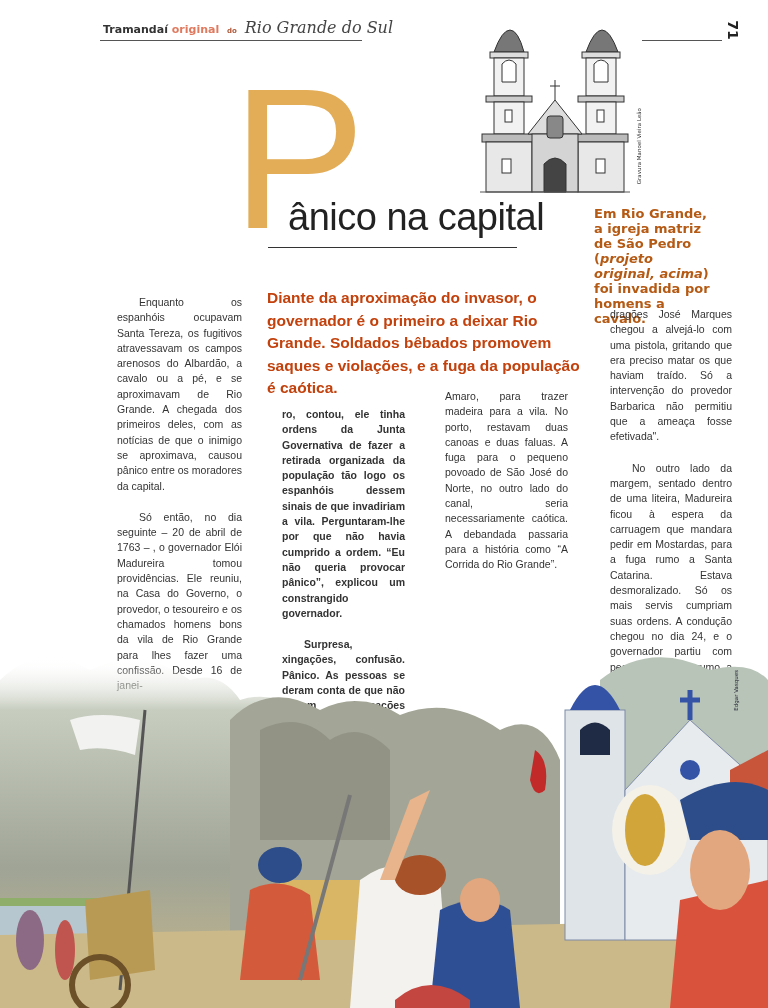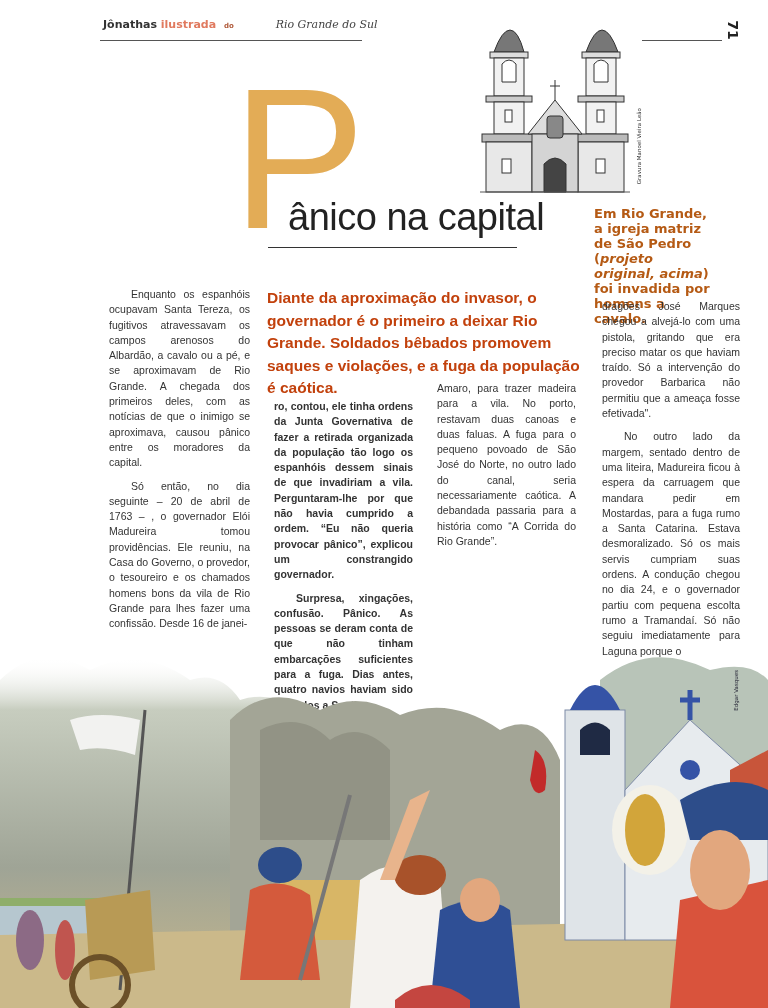--- a/index.html
+++ b/index.html
@@ -1,47 +1,47 @@
 <!DOCTYPE html>
 <html><head>
 <meta charset="utf-8">
 <style>
   html, body { margin:0; padding:0; }
   body { width:768px; height:1008px; background:#ffffff; position:relative; overflow:hidden; font-family:"DejaVu Sans", sans-serif; color:#222; }
   .abs { position:absolute; }
   .running-head { left:103px; top:18px; font-size:11px; font-weight:bold; color:#333; white-space:nowrap; }
   .running-head .accent { color:#e07a5f; }
   .running-head .small { font-size:7px; color:#b05a3a; margin:16px 4px; }
-  .running-head .script { font-family:"DejaVu Serif", serif; font-style:italic; font-weight:normal; font-size:11px; color:#444;margin-left:34px; }
+  .running-head .script { font-family:"DejaVu Serif", serif; font-style:italic; font-weight:normal; font-size:16px; color:#444; }
   .head-rule-left { left:100px; top:40px; width:262px; height:1px; background:#555; }
   .head-rule-right { left:642px; top:40px; width:80px; height:1px; background:#555; }
   .page-number { left:723px; top:22px; font-size:14px; font-weight:bold; color:#222; transform:rotate(90deg); transform-origin:center; }
   .church { left:480px; top:24px; width:150px; height:172px; }
   .credit-vert { font-size:5.5px; color:#333; writing-mode:vertical-rl; transform:rotate(180deg); }
   .dropcap { left:232px; top:74px; font-family:"Liberation Sans", sans-serif; font-size:200px; line-height:170px; color:#e3ac56; font-weight:normal; }
   .title { left:288px; top:196px; font-family:"Liberation Sans", sans-serif; font-size:38px; color:#222; letter-spacing:-0.5px; }
   .title-rule { left:268px; top:247px; width:249px; height:1px; background:#333; }
   .caption { left:594px; top:206px; width:124px; font-size:13px; font-weight:bold; color:#b55a14; line-height:15px; }
   .caption i { font-style:italic; }
   .standfirst { left:267px; top:259px; width:315px; font-family:"Liberation Sans", sans-serif; font-weight:bold; font-size:15.5px; line-height:22.5px; color:#c2410c;margin-top:28px; }
   .col { font-family:"Liberation Sans", sans-serif; font-size:10.5px; line-height:15.3px; color:#333; text-align:justify; }
-  .col p { margin:8px; text-indent:22px; }
+  .col p { margin:16px; text-indent:22px; }
   .col p.cont { text-indent:0; }
   .col1 { left:101px; top:279px; width:157px; }
   .col2 { left:266px; top:391px; width:155px;font-weight:bold; }
   .col3 { left:429px; top:373px; width:155px; }
   .col4 { left:594px; top:291px; width:154px; }
   .illustration { left:0; top:640px; width:768px; height:368px; }
 </style>
 </head>
 <body>
 
 <div class="abs running-head">
-  <span>Jônathas</span>
-  <span class="accent">ilustrada</span>
+  <span>Tramandaí</span>
+  <span class="accent">original</span>
   <span class="small">do</span>
   <span class="script">Rio Grande do Sul</span>
 </div>
 <div class="abs head-rule-left"></div>
 <div class="abs head-rule-right"></div>
 <div class="abs page-number">71</div>
 
 <div class="abs church">
   <svg width="150" height="172" viewBox="0 0 150 172">
     <g fill="#f2f2f2" stroke="#333" stroke-width="1">

